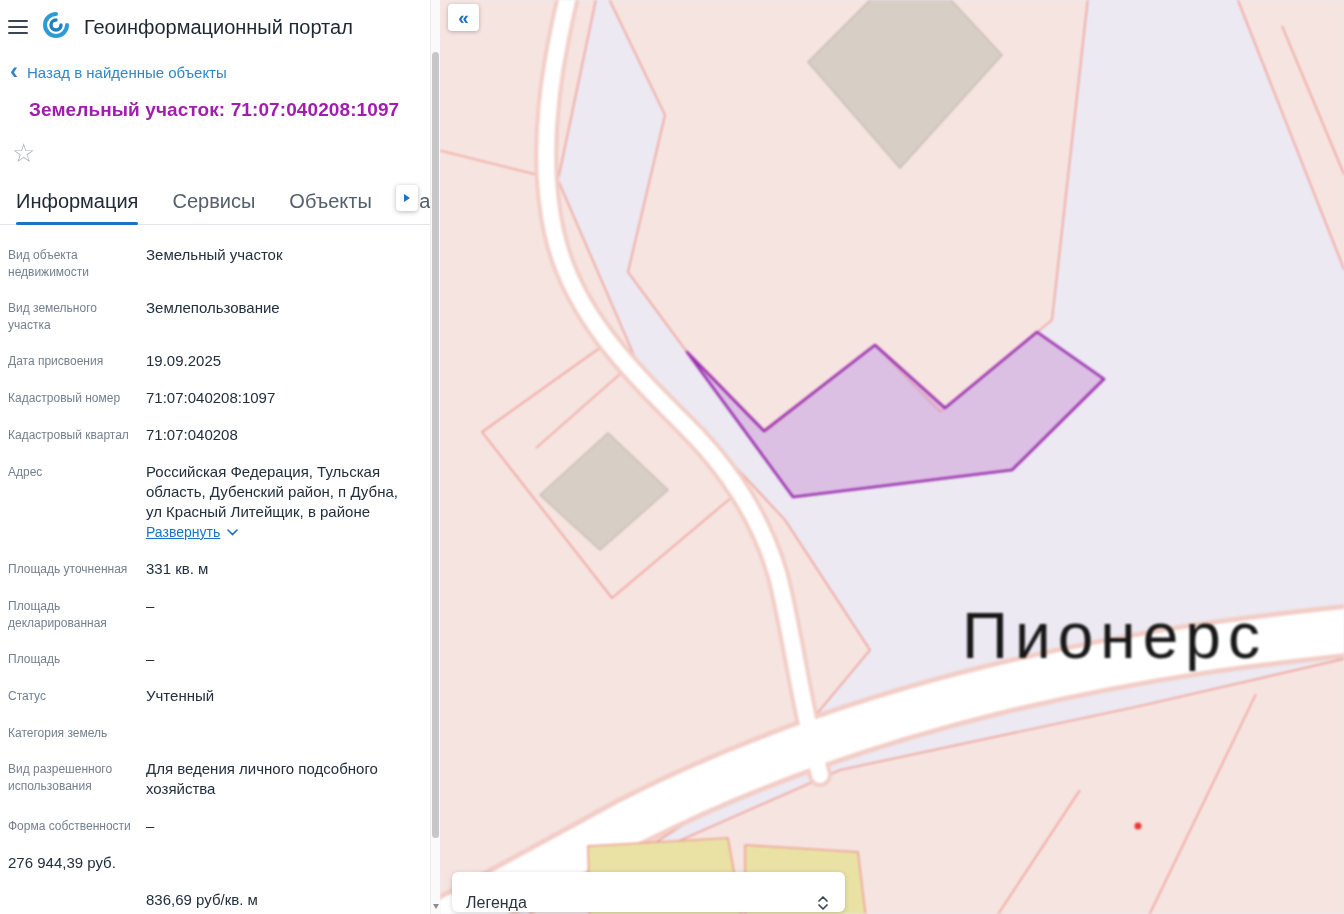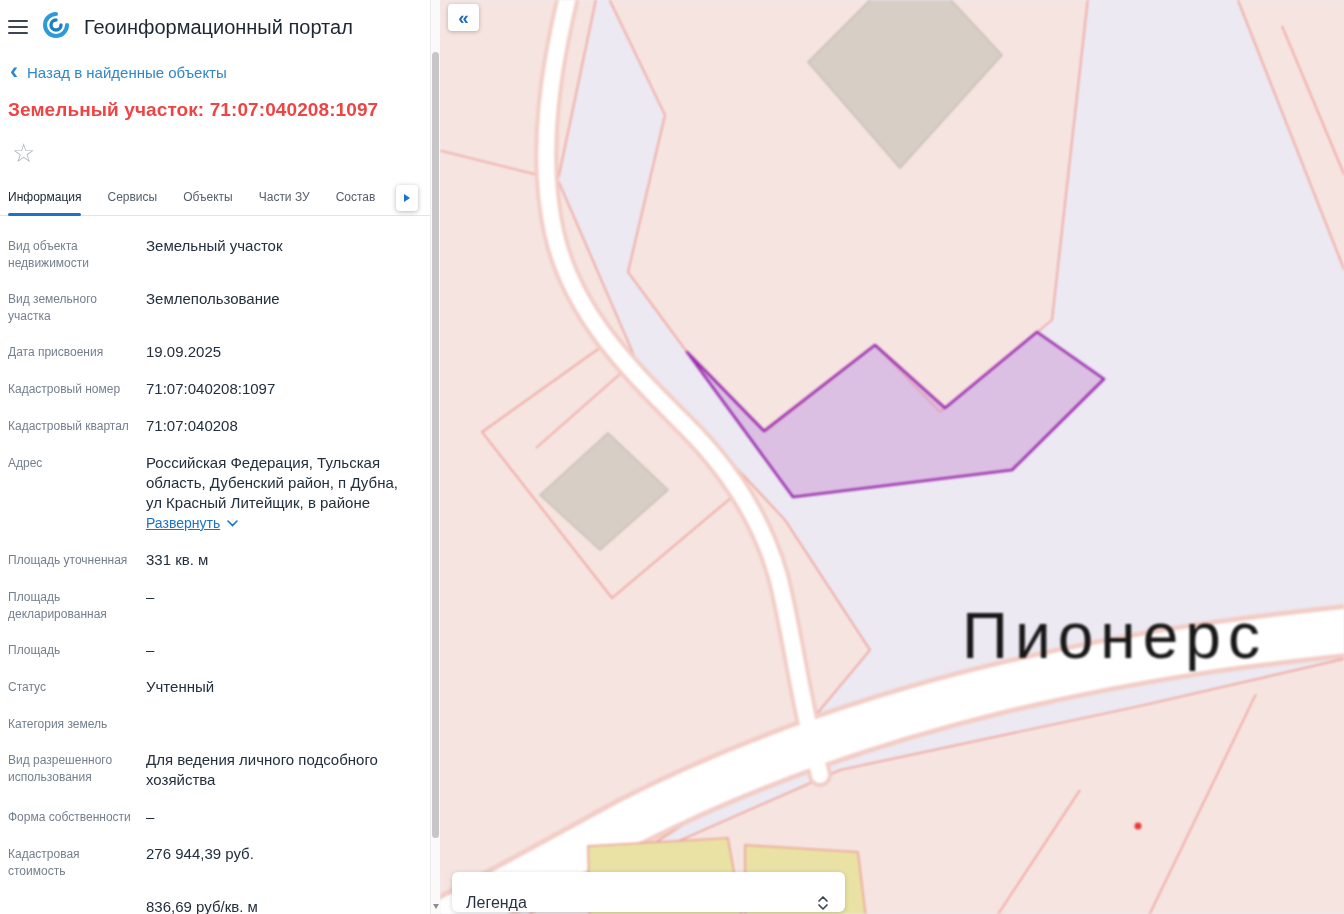--- a/index.html
+++ b/index.html
@@ -13,28 +13,28 @@
 
   .topbar { display:flex; align-items:center; gap:13px; padding:10px 8px 6px 8px; }
   .burger { width:20px; height:15px; display:flex; flex-direction:column; justify-content:space-between; cursor:pointer; }
   .burger span { display:block; height:2.4px; background:#3b4652; border-radius:1px; }
   .app-title { font-size:20px; color:#1d2731; }
 
   .back-row { display:flex; align-items:center; gap:9px; padding:14px 8px 0 10px; }
   .back-chevron { color:#2f86cb; font-size:24px; line-height:16px; font-weight:bold; transform:translateY(-2px); }
   .back-link { color:#2f86cb; font-size:15px; text-decoration:none; cursor:pointer;text-align:right; }
 
-  .page-title { padding:18px 8px 0 8px; font-size:19px; font-weight:600; color:#ef4444; letter-spacing:.1px; }
+  .page-title { padding:18px 8px 0 8px; font-size:19px; font-weight:600; color:#a21caf; letter-spacing:.1px;margin-left:21px; }
 
   .fav-row { padding:20px 8px 0 12px; }
   .star { font-size:26px; color:#a9b2ba; cursor:pointer; line-height:24px; }
 
   .tabs { position:relative; margin-top:16px; padding:0 8px; display:flex; gap:26px;
           border-bottom:1px solid #e2e6ea; white-space:nowrap; }
-  .tab { font-size:12px; color:#55606c; padding:8px 0 11px 0; cursor:pointer; position:relative; }
+  .tab { font-size:20px; color:#55606c; padding:8px 0 11px 0; cursor:pointer; position:relative;margin-left:8px; }
   .tab.active { color:#202b36; }
   .tab.active::after { content:""; position:absolute; left:0; right:0; bottom:-1px; height:3px;
                        background:#1a73c8; border-radius:2px; }
   .tab-scroll-btn { position:absolute; right:12px; top:3px; width:22px; height:26px; background:#fff;
                     border:none; border-radius:4px; box-shadow:0 1px 5px rgba(0,0,0,.28);
                     display:flex; align-items:center; justify-content:center; cursor:pointer; z-index:2; }
 
   .info-list { padding:20px 14px 0 8px; }
   .irow { display:grid; grid-template-columns:138px 1fr; margin-bottom:17px; }
   .ilabel { font-size:12px; color:#74808e; line-height:17px; padding-top:2px; padding-right:14px; }
@@ -164,21 +164,20 @@
   </div>
           <div class="irow">
     <div class="ilabel">Вид разрешенного использования</div>
     <div class="ivalue"><span class="vtext">Для ведения личного подсобного хозяйства</span></div>
   </div>
           <div class="irow">
     <div class="ilabel">Форма собственности</div>
     <div class="ivalue"><span class="vtext">–</span></div>
   </div>
           <div class="irow">
-    <div class="ilabel">Кадастровая стоимость</div>
     <div class="ivalue"><span class="vtext">276 944,39 руб.</span></div>
   </div>
           <div class="irow">
     <div class="ilabel"></div>
     <div class="ivalue"><span class="vtext">836,69 руб/кв. м</span></div>
   </div>
         </div>
     </div>
 
     <div class="scrollbar">

